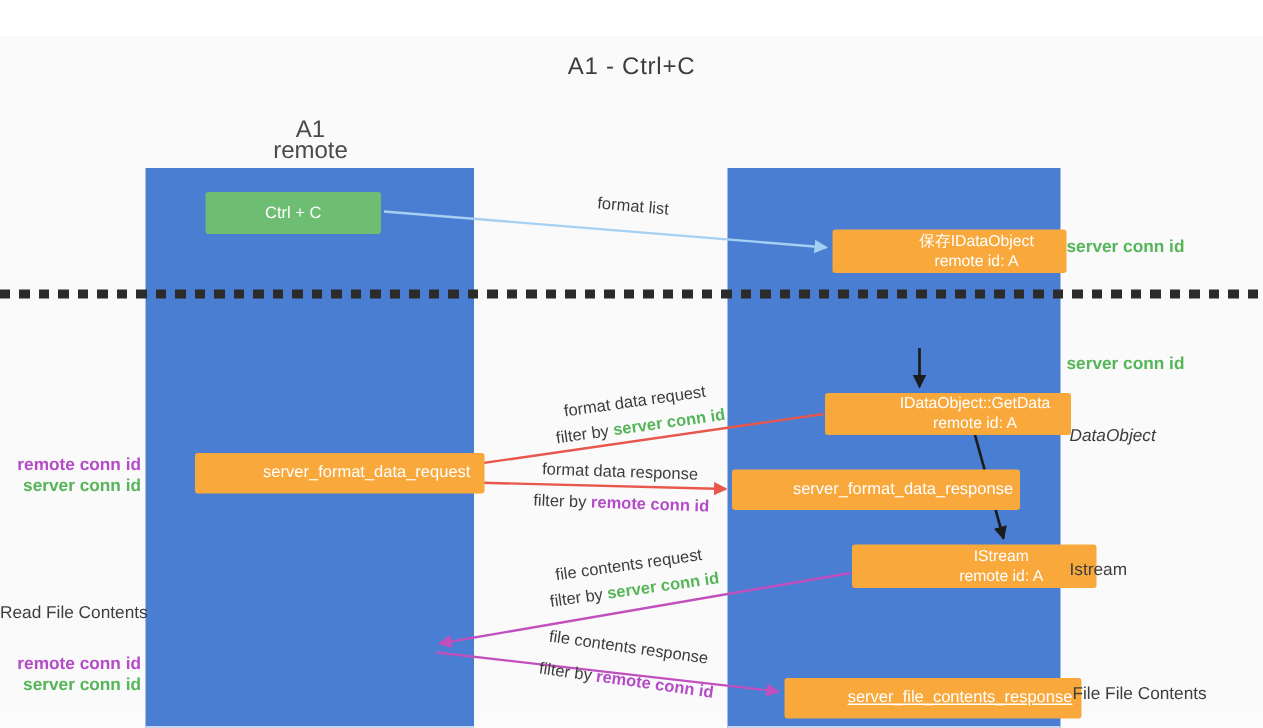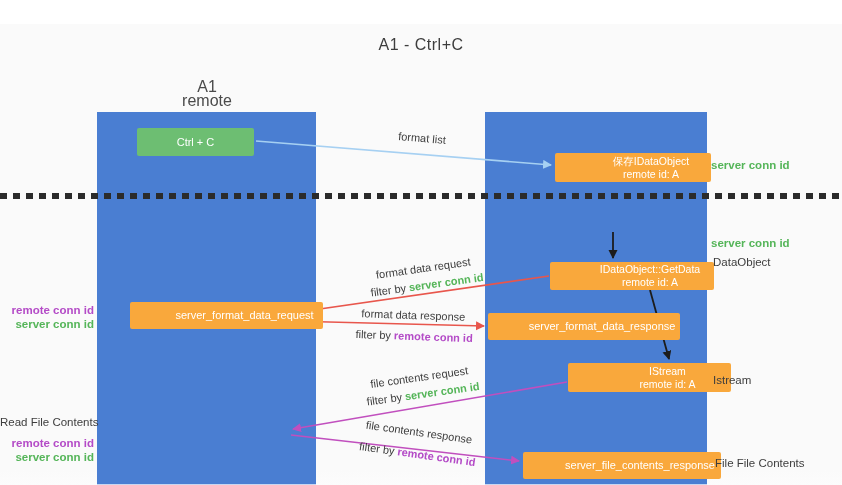--- a/index.html
+++ b/index.html
@@ -139,21 +139,21 @@
   <div class="node orange" style="left:130px;top:278px;width:157px;height:27px;">
     <div>server_format_data_request</div>
   </div>
 
   <div class="node orange" style="left:568px;top:339px;width:127px;height:29px;font-size:10.5px;">
     <div>IStream</div>
     <div>remote id: A</div>
   </div>
 
 
-  <div class="node orange" style="left:523px;top:428px;width:162px;height:27px;">
+  <div class="node orange" style="left:523px;top:428px;width:162px;height:27px;text-decoration:underline;">
     <div>server_file_contents_response</div>
   </div>
 
   <div class="edge-label rot-slight-down" style="left:372px;top:106px;width:100px;">
     <div>format list</div>
   </div>
 
   <div class="edge-label rot-up" style="left:352px;top:236px;width:145px;">
     <div>format data request</div>
     <div class="filter"><span>filter by</span><span class="green-bold">server conn id</span></div>
@@ -169,23 +169,23 @@
     <div class="filter"><span>filter by</span><span class="green-bold">server conn id</span></div>
   </div>
 
   <div class="edge-label rot-down" style="left:335px;top:397px;width:165px;line-height:22px;">
     <div>file contents response</div>
     <div class="filter"><span>filter by</span><span class="purple-bold">remote conn id</span></div>
   </div>
 
   <div class="side-label green-bold" style="left:711px;top:134px;">server conn id</div>
   <div class="side-label green-bold" style="left:711px;top:212px;">server conn id</div>
-  <div class="side-label" style="left:713px;top:231px;">DataObject</div>
+  <div class="side-label" style="left:713px;top:260px;font-style:italic;">DataObject</div>
   <div class="side-label" style="left:713px;top:349px;">Istream</div>
   <div class="side-label" style="left:715px;top:432px;">File File Contents</div>
 
   <div class="side-label right-align purple-bold" style="left:0px;top:279px;width:94px;">remote conn id</div>
   <div class="side-label right-align green-bold" style="left:0px;top:293px;width:94px;">server conn id</div>
-  <div class="side-label right-align" style="left:0px;top:391px;width:94px;">Read File Contents</div>
+  <div class="side-label right-align" style="left:0px;top:378px;width:94px;">Read File Contents</div>
   <div class="side-label right-align purple-bold" style="left:0px;top:412px;width:94px;">remote conn id</div>
   <div class="side-label right-align green-bold" style="left:0px;top:426px;width:94px;">server conn id</div>
 
 </div>
 
 </body></html>

